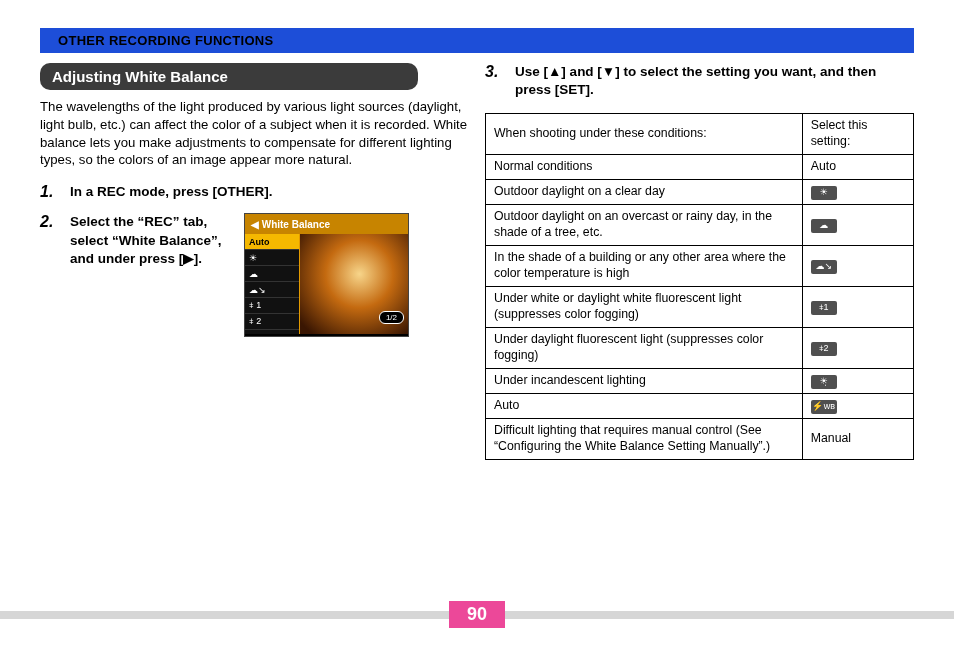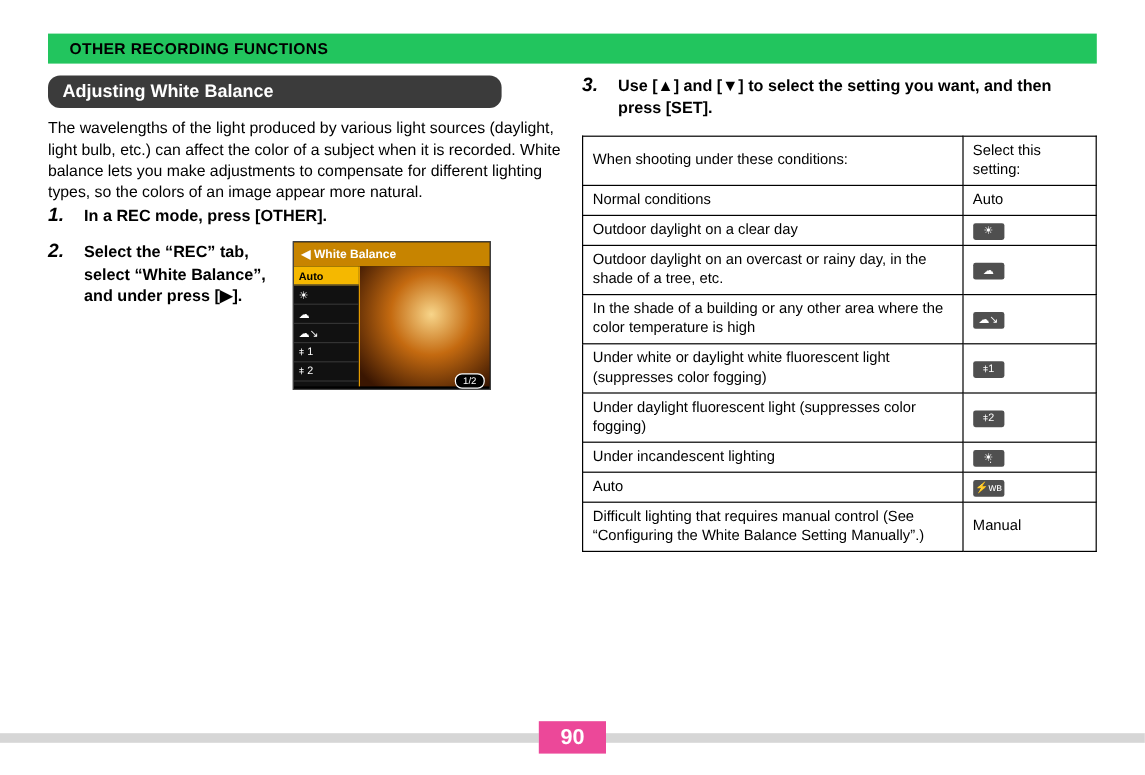--- a/index.html
+++ b/index.html
@@ -1,37 +1,37 @@
 <!DOCTYPE html>
 <html><head>
 <meta charset="utf-8">
 <style>
   * { box-sizing: border-box; margin: 0; padding: 0; }
   body { font-family: Arial, Helvetica, sans-serif; background: #fff; }
   .page { width: 954px; height: 646px; position: relative; padding: 28px 40px 0 40px; }
-  .header-bar { background: #22c55e; padding: 5px 18px; font-weight: bold; font-size: 13px; letter-spacing: 0.3px; margin-bottom: 10px; }
+  .header-bar { background: #1d4ed8; padding: 5px 18px; font-weight: bold; font-size: 13px; letter-spacing: 0.3px; margin-bottom: 10px; }
   .columns { display: flex; gap: 16px; }
   .col { flex: 1 1 50%; }
   .section-title { background: #3b3b3b; color: #fff; font-weight: bold; font-size: 15px; padding: 5px 12px; border-radius: 10px; display: inline-block; width: 88%; margin-bottom: 8px; }
-  .intro { font-size: 13.2px; line-height: 1.35; margin-bottom: 2px; }
+  .intro { font-size: 13.2px; line-height: 1.35; margin-bottom: 14px; }
   .steps { list-style: none; }
   .step { margin-bottom: 12px; display: flex; gap: 10px; }
   .step-num { font-weight: bold; font-style: italic; font-size: 16px; min-width: 20px; }
   .step-text { font-weight: bold; font-size: 13.5px; line-height: 1.35; flex: 1; }
   .step-row { display: flex; align-items: flex-start; gap: 14px; }
   .step-row .step-text { flex: 0 0 160px; }
   .screenshot { width: 165px; height: 124px; border: 1px solid #444; background: #000; position: relative; }
   .scr-top { background: #c78400; height: 20px; display:flex; align-items:center; color:#fff; font-size:10px; font-weight:bold; padding:0 6px; }
   .scr-top .tri { margin-right:3px; }
   .scr-body { display:flex; height:100px; }
   .scr-menu { width: 55px; background:#111; border-right:1px solid #e39a00; }
   .scr-menu .mi { font-size:9px; color:#fff; padding:2px 4px; border-bottom:1px solid #333; display:flex; align-items:center; height:16px; }
   .scr-menu .mi.sel { background:#f5b800; color:#000; font-weight:bold; }
   .scr-photo { flex:1; background: radial-gradient(circle at 55% 40%, #f7d58a 0%, #c46a10 40%, #3a1602 90%); position:relative; }
-  .scr-count { position:absolute; right:4px; bottom:0; background:#000; color:#fff; font-size:8px; padding:1px 6px; border-radius:6px; border:1px solid #fff; }
+  .scr-count { position:absolute; right:4px; bottom:12px; background:#000; color:#fff; font-size:8px; padding:1px 6px; border-radius:6px; border:1px solid #fff; }
   .table-wrap { margin-top: 14px; }
   table { border-collapse: collapse; width: 100%; font-size: 12.3px; }
   th, td { border: 1px solid #000; padding: 4px 8px; text-align: left; vertical-align: middle; line-height:1.3; }
   th { font-weight: normal; }
   th:first-child { width: 74%; }
   .setting-icon { display:inline-flex; align-items:center; justify-content:center; width:26px; height:14px; background:#4f4f4f; color:#fff; font-size:9px; border-radius:2px; }
   .page-num-wrap { position:absolute; left:0; right:0; bottom:18px; display:flex; align-items:center; }
   .pn-line { flex:1; height:8px; background:#d6d6d6; }
   .pn-box { background:#ec4899; color:#fff; font-weight:bold; font-size:18px; padding:3px 18px; }
 </style>

